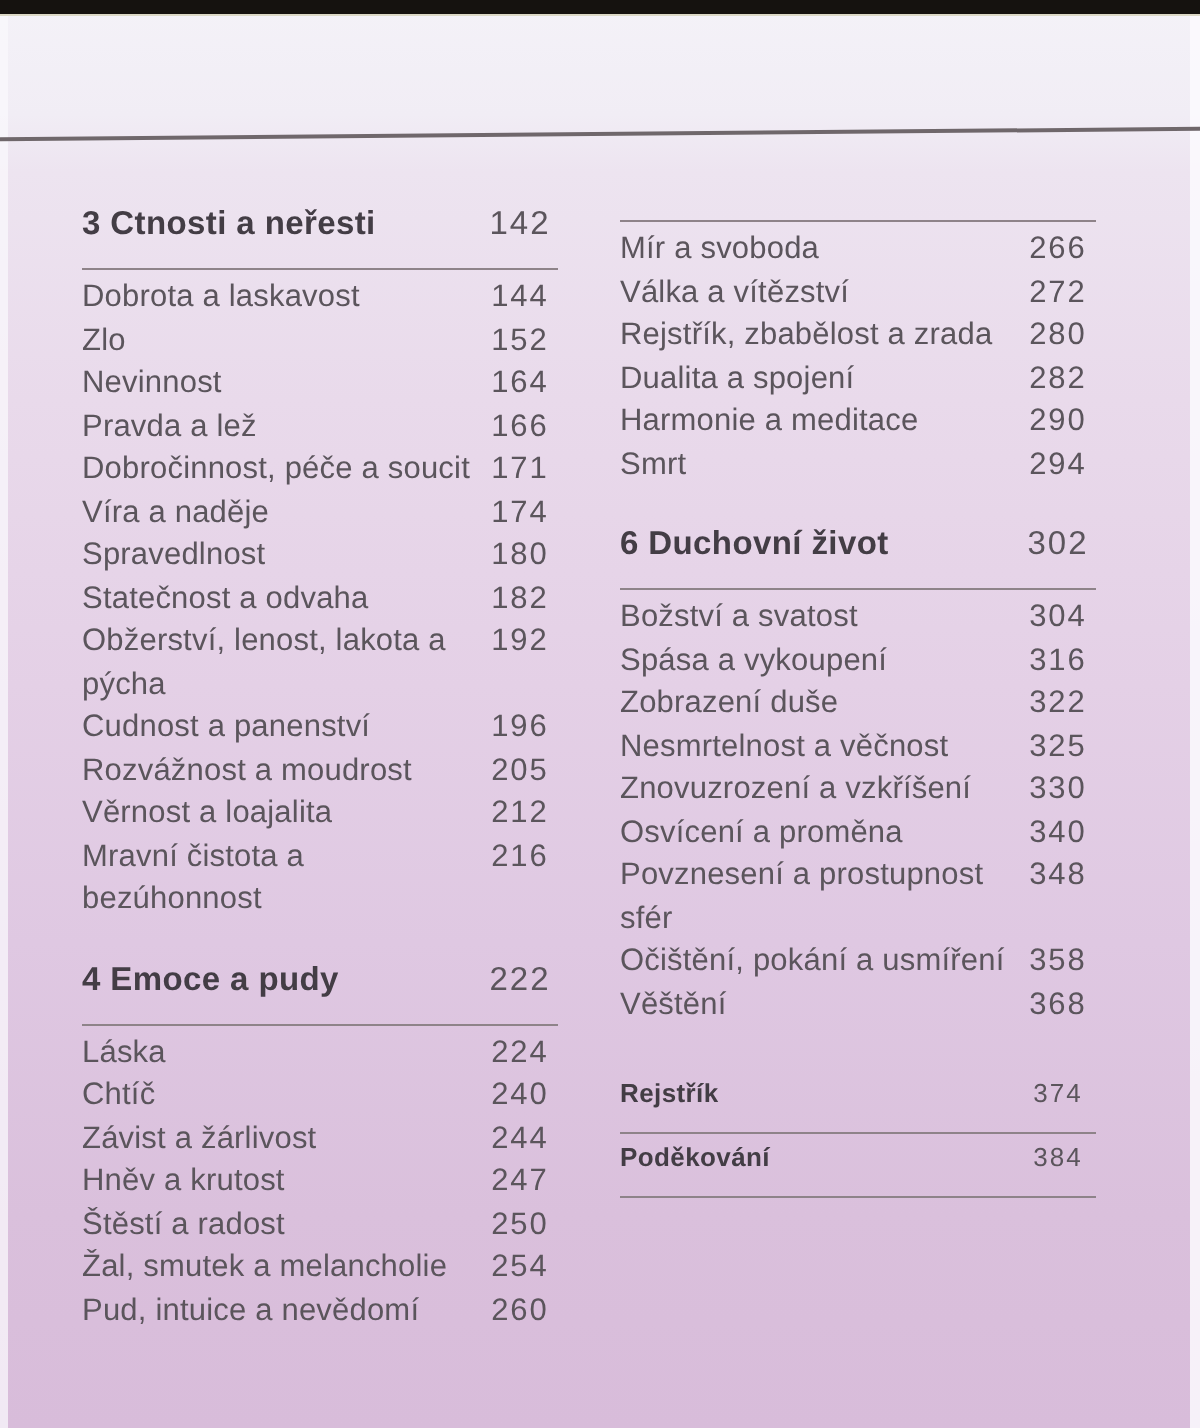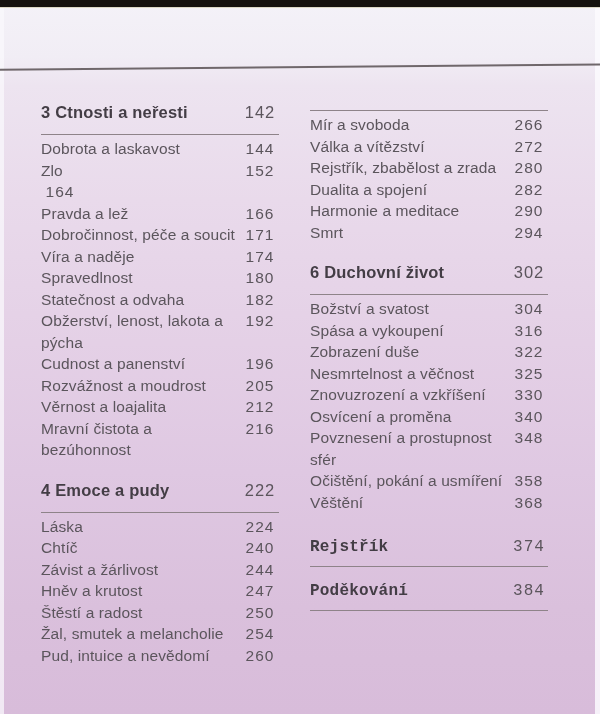--- a/index.html
+++ b/index.html
@@ -99,28 +99,27 @@
     margin-top: 10px;
   }
   .entries { margin-top: 3px; }
   .entry-row {
     font-size: 15.5px;
     line-height: 21.5px;
     color: #5b555c;
     letter-spacing: 0.1px;
   }
   .footer-block { margin-top: 22px; }
-  .footer-block.second { margin-top: 12px; }
+  .footer-block.second { margin-top: 0; }
   .footer-row {
-    font-size: 16px;
+    font-size: 13px;
     line-height: 24px;
     font-weight: bold;
     color: #433d45;
     letter-spacing: 0.2px;
-    font-family: Liberation Mono, monospace;
   }
   .footer-rule {
     height: 1px;
     background: #8e8389;
     margin-top: 7px;
   }
 </style>
 </head>
 <body>
 
@@ -141,20 +140,21 @@
           <div class="entries">
             <div class="entry-row">
               <span class="label">Dobrota a laskavost</span>
               <span class="num">144</span>
             </div>
             <div class="entry-row">
               <span class="label">Zlo</span>
               <span class="num">152</span>
             </div>
             <div class="entry-row">
+              <span class="label">Nevinnost</span>
               <span class="num">164</span>
             </div>
             <div class="entry-row">
               <span class="label">Pravda a lež</span>
               <span class="num">166</span>
             </div>
             <div class="entry-row">
               <span class="label">Dobročinnost, péče a soucit</span>
               <span class="num">171</span>
             </div>

